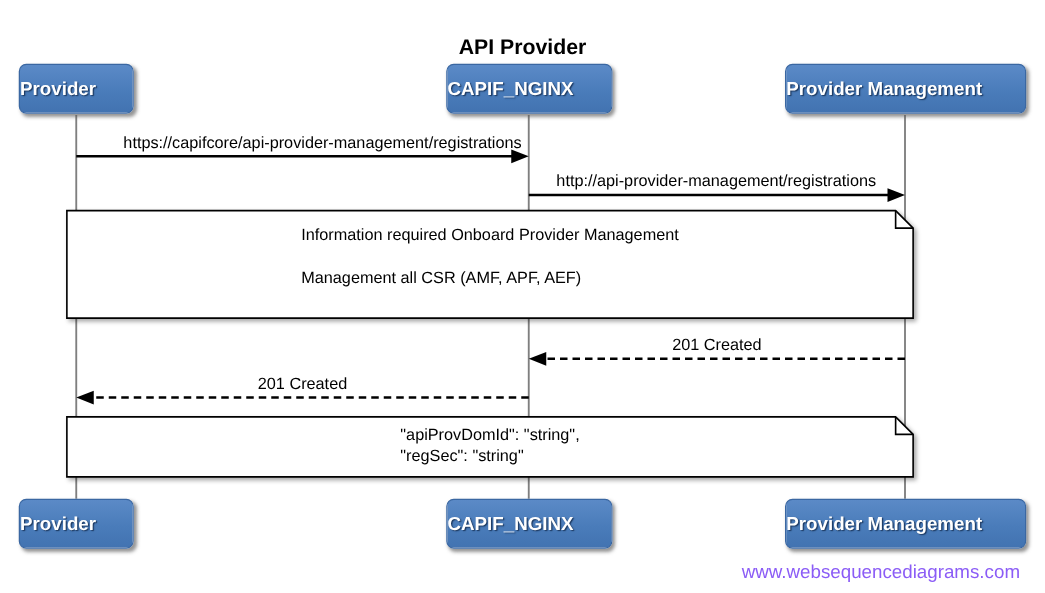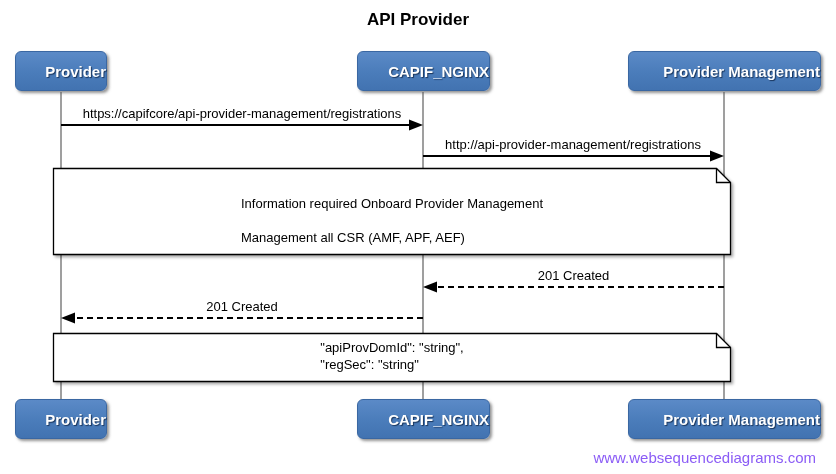--- a/index.html
+++ b/index.html
@@ -1,45 +1,45 @@
 <!DOCTYPE html>
 <html><head>
 <meta charset="utf-8">
 <style>
   html,body { margin:0; padding:0; background:#ffffff; }
   .canvas {
     position:relative; width:836px; height:474px; background:#ffffff;
     font-family:"Liberation Sans", sans-serif; overflow:hidden;
   }
   .title {
-    position:absolute; top:10px; left:0; width:836px; text-align:center;
+    position:absolute; top:28px; left:0; width:836px; text-align:center;
     font-size:17px; font-weight:bold; color:#000;
   }
   .layer { position:absolute; top:0; left:0; width:836px; height:474px; }
   .actor {
     position:absolute; height:40px;
     background:linear-gradient(180deg,#5b8ac7 0%,#4a7cba 55%,#4273b1 100%);
     border:1px solid #3a67a2; border-radius:6px;
     box-shadow:2px 2px 3px rgba(90,90,90,0.65);
     color:#ffffff; font-size:15px; font-weight:bold;
-    display:flex; align-items:center; justify-content:flex-end;
+    display:flex; align-items:center; justify-content:flex-start;
     text-shadow:1px 1px 1px rgba(10,30,60,0.75);
     box-sizing:border-box;
   }
   .msg-label {
     position:absolute; height:16px; line-height:16px; font-size:13px;
     color:#000; text-align:center; white-space:nowrap;
   }
   .note-text {
     position:absolute; display:flex; flex-direction:column; align-items:center;
     box-sizing:border-box; color:#000;
   }
   .note-block { display:inline-block; text-align:left; }
   .note-line { height:17px; line-height:17px; font-size:13px; white-space:pre; }
-  .note1-text { left:53px; top:168px; width:678px; padding-top:27px; }
+  .note1-text { left:53px; top:168px; width:678px; padding-top:11px; }
   .note2-text { left:53px; top:333px; width:678px; padding-top:6px; }
   .watermark {
     position:absolute; right:20px; top:449px; font-size:15px; color:#8b5cf6;
   }
   .shadowed { filter:drop-shadow(2px 2px 1.5px rgba(0,0,0,0.35)); }
 </style>
 </head>
 <body>
 
 <div class="canvas">
@@ -86,21 +86,21 @@
   <div class="actor" style="left:15px; top:51px; width:92px;">
     <span>Provider</span>
   </div>
   <div class="actor" style="left:357px; top:51px; width:133px;">
     <span>CAPIF_NGINX</span>
   </div>
   <div class="actor" style="left:628px; top:51px; width:193px;">
     <span>Provider Management</span>
   </div>
 
-  <div class="msg-label" style="left:61px; top:106px; width:362px;">https://capifcore/api-provider-management/registrations</div>
+  <div class="msg-label" style="left:61px; top:106px; width:362px;padding-left:16px;">https://capifcore/api-provider-management/registrations</div>
   <div class="msg-label" style="left:423px; top:137px; width:300px;">http://api-provider-management/registrations</div>
   <div class="msg-label" style="left:423px; top:268px; width:301px;">201 Created</div>
   <div class="msg-label" style="left:61px; top:299px; width:362px;">201 Created</div>
 
   <div class="note-text note1-text">
     <div class="note-block">
       <div class="note-line">Information required Onboard Provider Management</div>
       <div class="note-line"></div>
       <div class="note-line">Management all CSR (AMF, APF, AEF)</div>
     </div>

